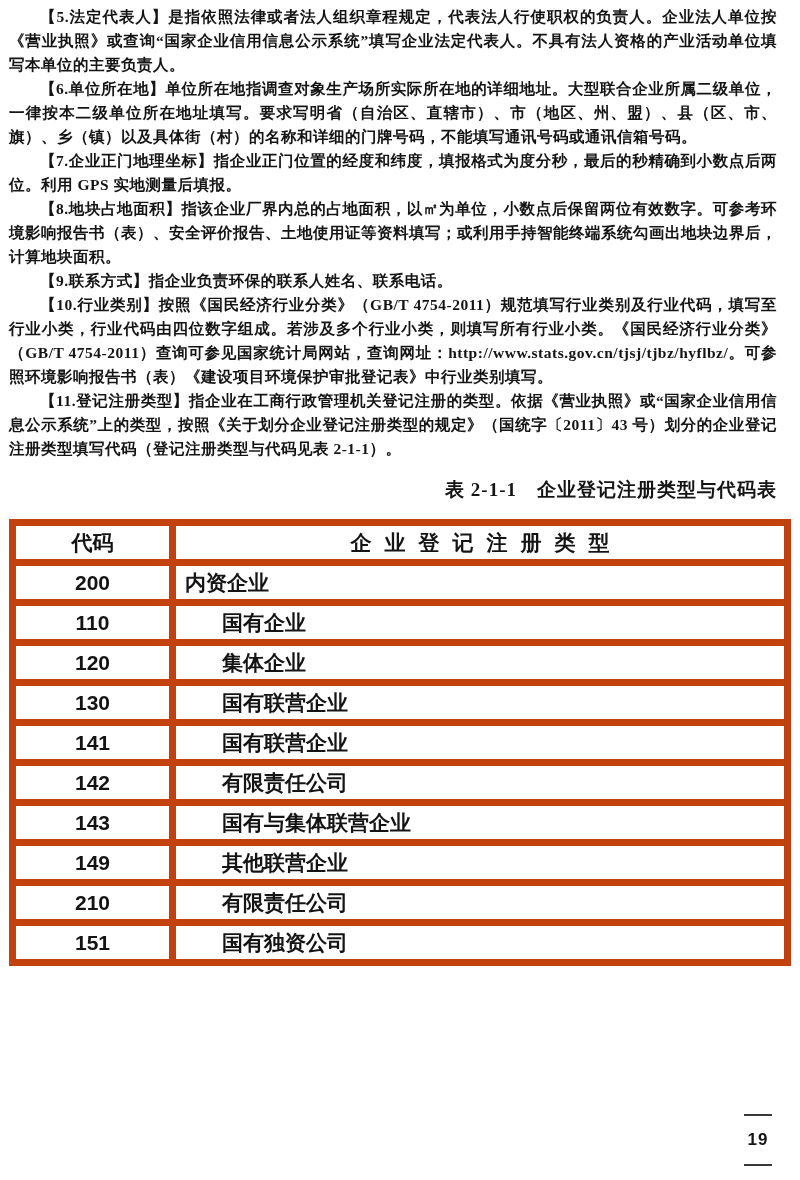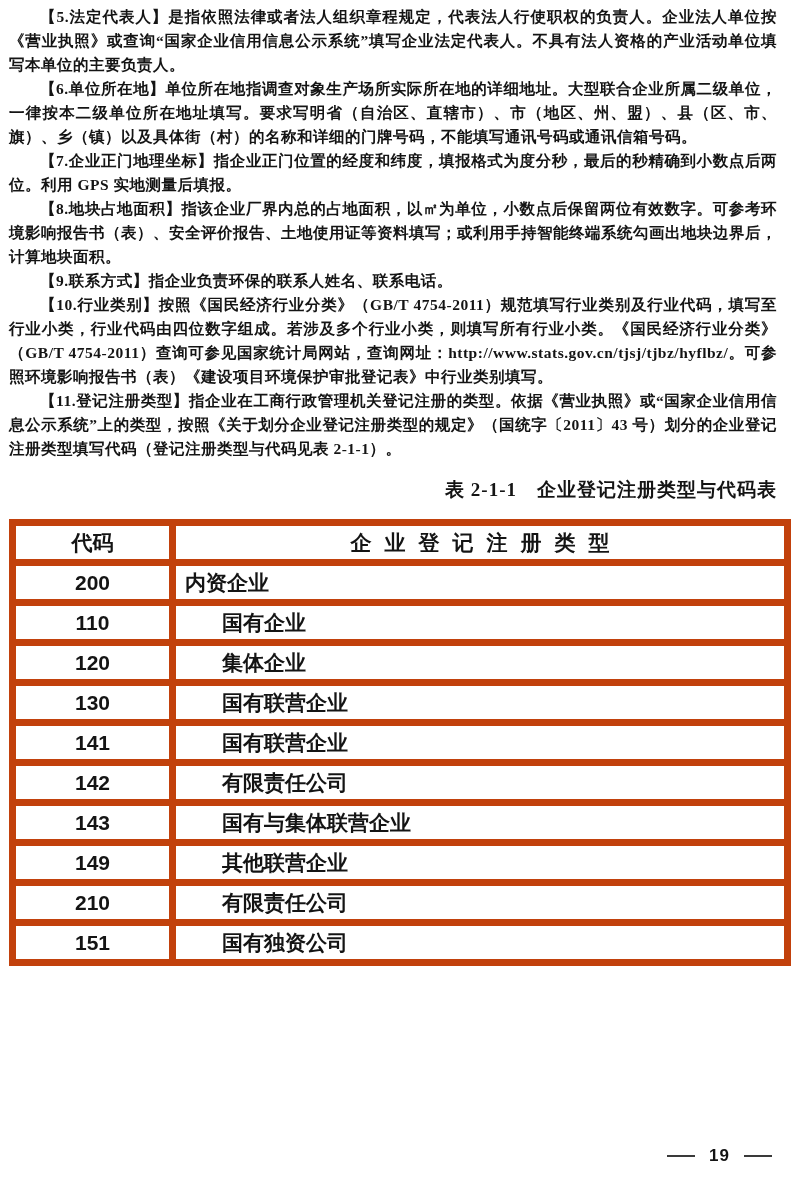--- a/index.html
+++ b/index.html
@@ -74,20 +74,21 @@
   .footer {
     position: absolute;
     right: 28px;
     bottom: 14px;
     font-size: 17px;
     font-weight: 600;
     font-family: "Liberation Sans", "DejaVu Sans", sans-serif;
     display: flex;
     align-items: center;
     gap: 14px;
+    flex-direction: column;
   }
   .footer .dash {
     display: inline-block;
     width: 28px;
     height: 0;
     border-top: 2px solid #3a3a3a;
   }
   .footer .num { letter-spacing: 1px; }
 </style>
 </head>

